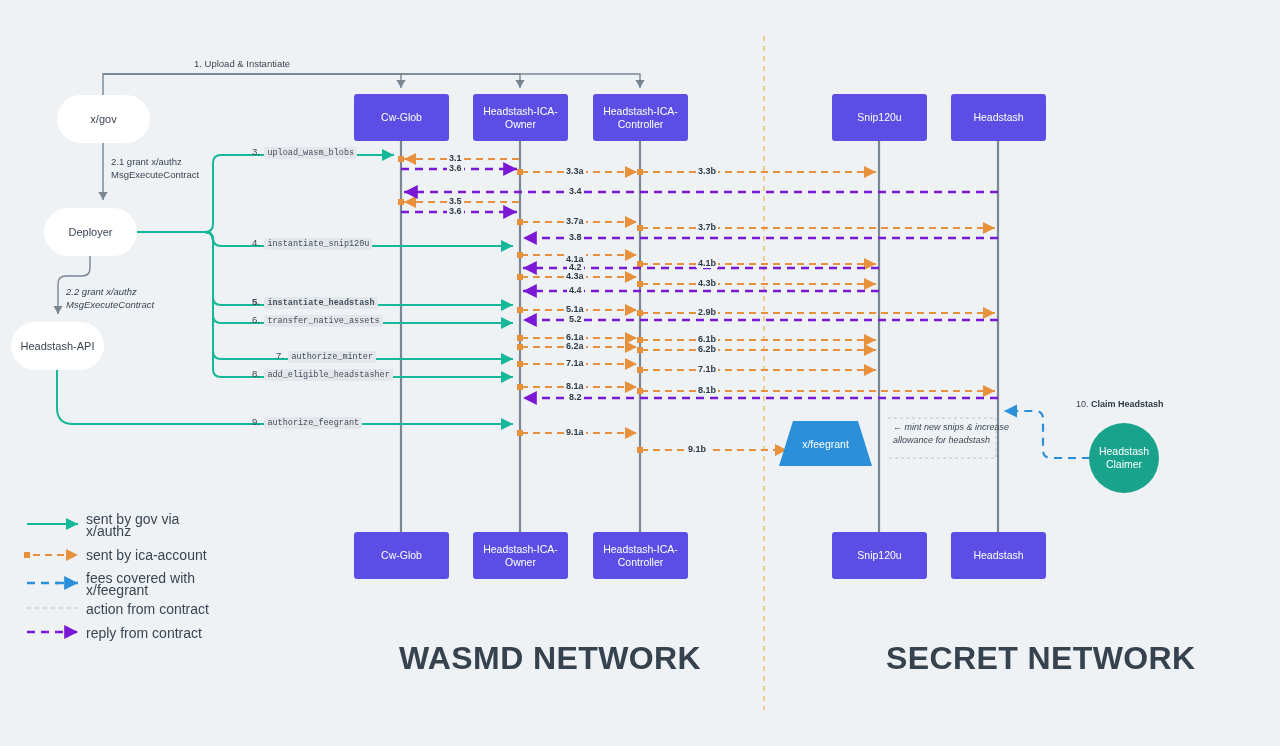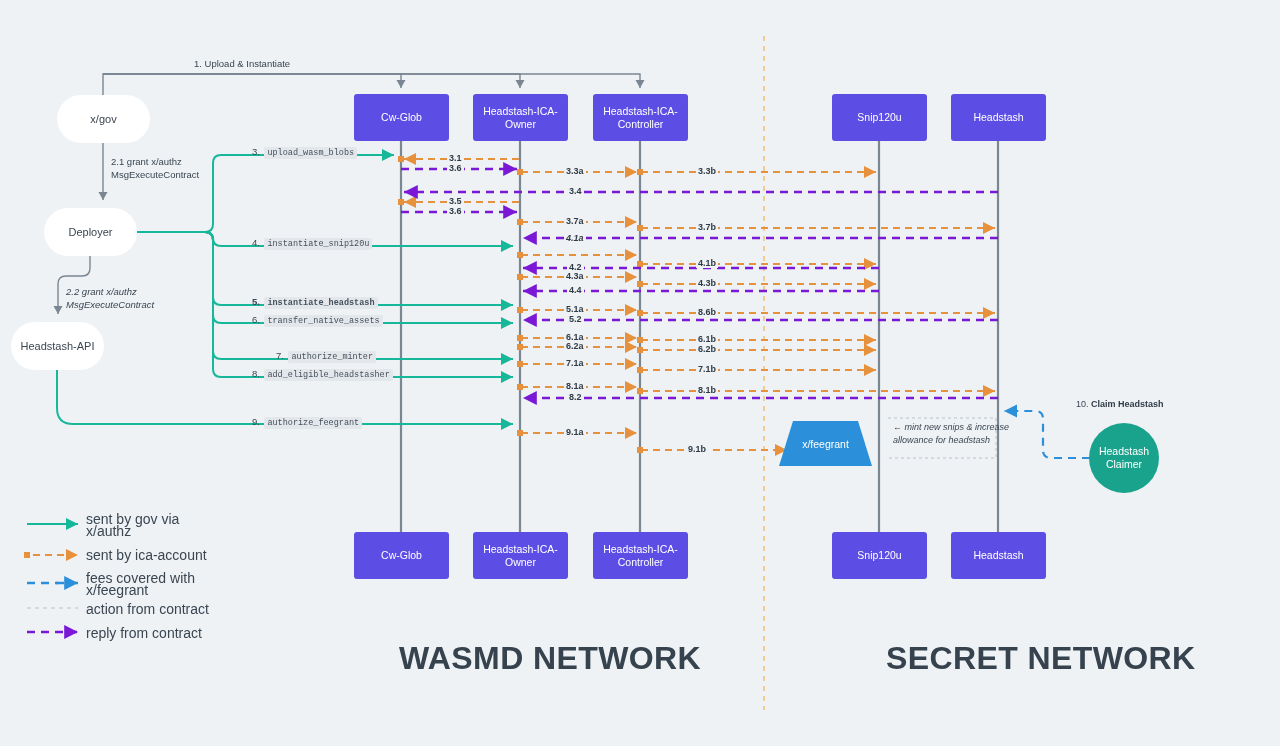--- a/index.html
+++ b/index.html
@@ -329,38 +329,38 @@
 
 <div class="abs msg-lbl" style="left:447px;top:153px;">3.1</div>
 <div class="abs msg-lbl" style="left:447px;top:163px;">3.6</div>
 <div class="abs msg-lbl" style="left:447px;top:196px;">3.5</div>
 <div class="abs msg-lbl" style="left:447px;top:206px;">3.6</div>
 
 <div class="abs msg-lbl" style="left:564px;top:166px;">3.3a</div>
 <div class="abs msg-lbl" style="left:567px;top:186px;">3.4</div>
 <div class="abs msg-lbl" style="left:564px;top:216px;">3.7a</div>
 <div class="abs msg-lbl" style="left:567px;top:232px;">3.8</div>
-<div class="abs msg-lbl" style="left:564px;top:233px;font-style:italic;">4.1a</div>
+<div class="abs msg-lbl" style="left:564px;top:254px;">4.1a</div>
 <div class="abs msg-lbl" style="left:567px;top:262px;">4.2</div>
 <div class="abs msg-lbl" style="left:564px;top:271px;">4.3a</div>
 <div class="abs msg-lbl" style="left:567px;top:285px;">4.4</div>
 <div class="abs msg-lbl" style="left:564px;top:304px;">5.1a</div>
 <div class="abs msg-lbl" style="left:567px;top:314px;">5.2</div>
 <div class="abs msg-lbl" style="left:564px;top:332px;">6.1a</div>
 <div class="abs msg-lbl" style="left:564px;top:341px;">6.2a</div>
 <div class="abs msg-lbl" style="left:564px;top:358px;">7.1a</div>
 <div class="abs msg-lbl" style="left:564px;top:381px;">8.1a</div>
 <div class="abs msg-lbl" style="left:567px;top:392px;">8.2</div>
 <div class="abs msg-lbl" style="left:564px;top:427px;">9.1a</div>
 
 <div class="abs msg-lbl" style="left:696px;top:166px;">3.3b</div>
 <div class="abs msg-lbl" style="left:696px;top:222px;">3.7b</div>
 <div class="abs msg-lbl" style="left:696px;top:258px;">4.1b</div>
 <div class="abs msg-lbl" style="left:696px;top:278px;">4.3b</div>
-<div class="abs msg-lbl" style="left:696px;top:307px;">8.6b</div>
+<div class="abs msg-lbl" style="left:696px;top:307px;">2.9b</div>
 <div class="abs msg-lbl" style="left:696px;top:334px;">6.1b</div>
 <div class="abs msg-lbl" style="left:696px;top:344px;">6.2b</div>
 <div class="abs msg-lbl" style="left:696px;top:364px;">7.1b</div>
 <div class="abs msg-lbl" style="left:696px;top:385px;">8.1b</div>
 <div class="abs msg-lbl" style="left:686px;top:444px;">9.1b</div>
 
 <div class="abs" style="left:779px;top:421px;width:93px;height:45px;">
   <span class="trap-lbl">x/feegrant</span>
 </div>
 

